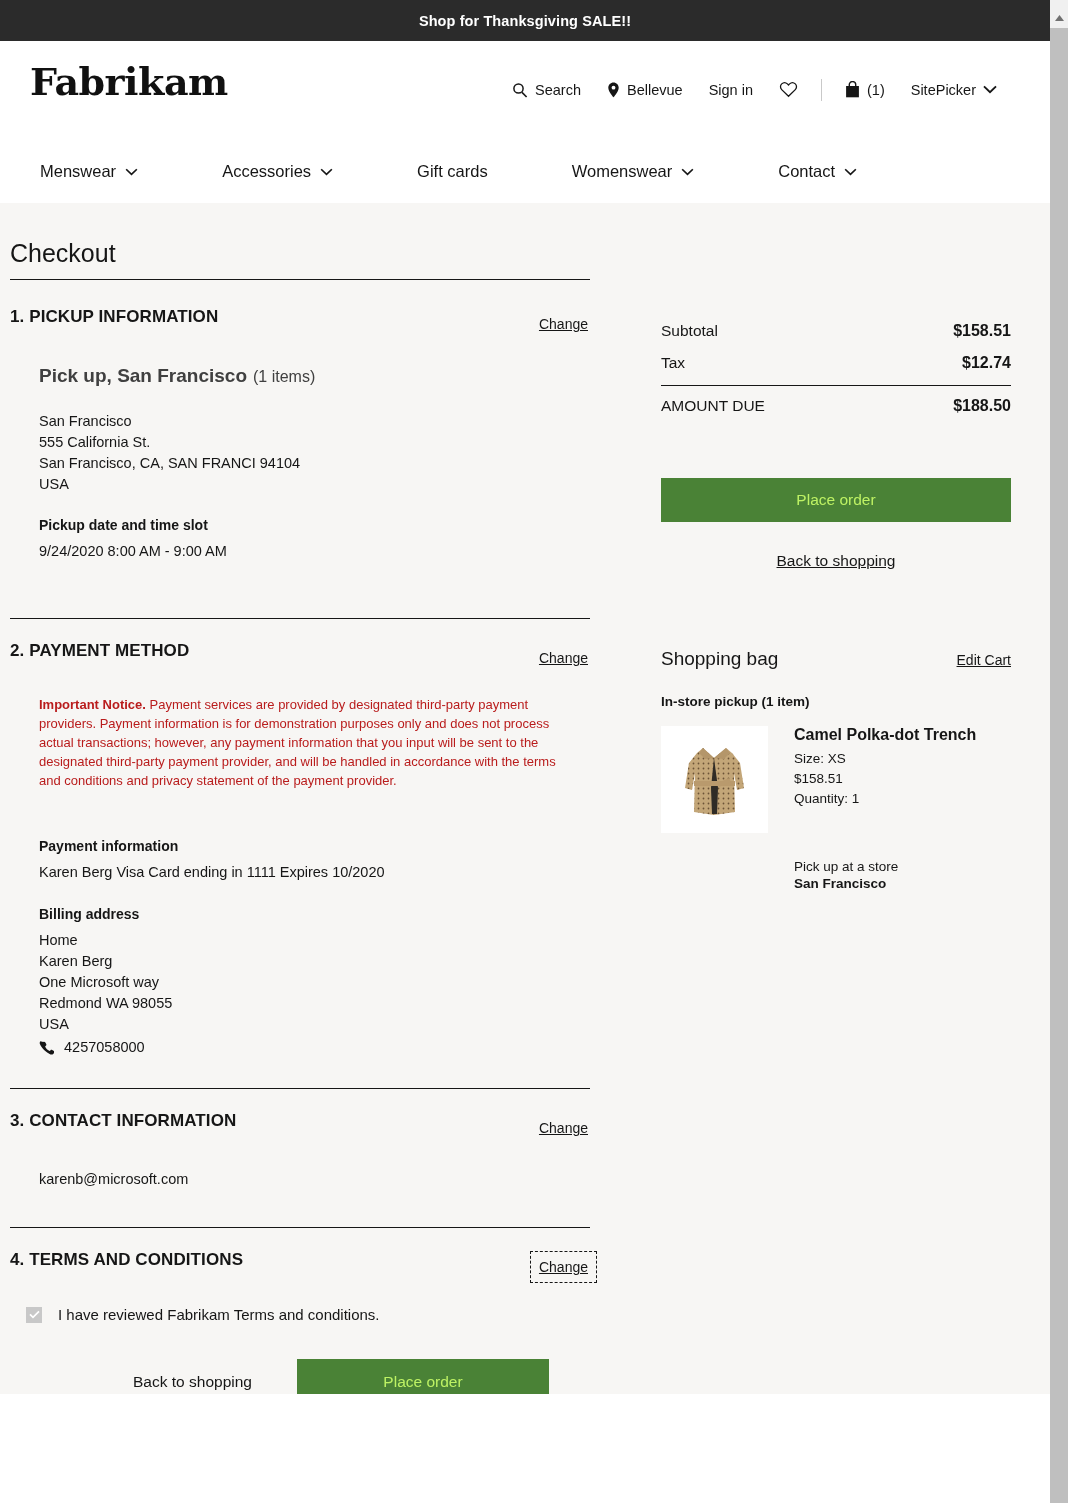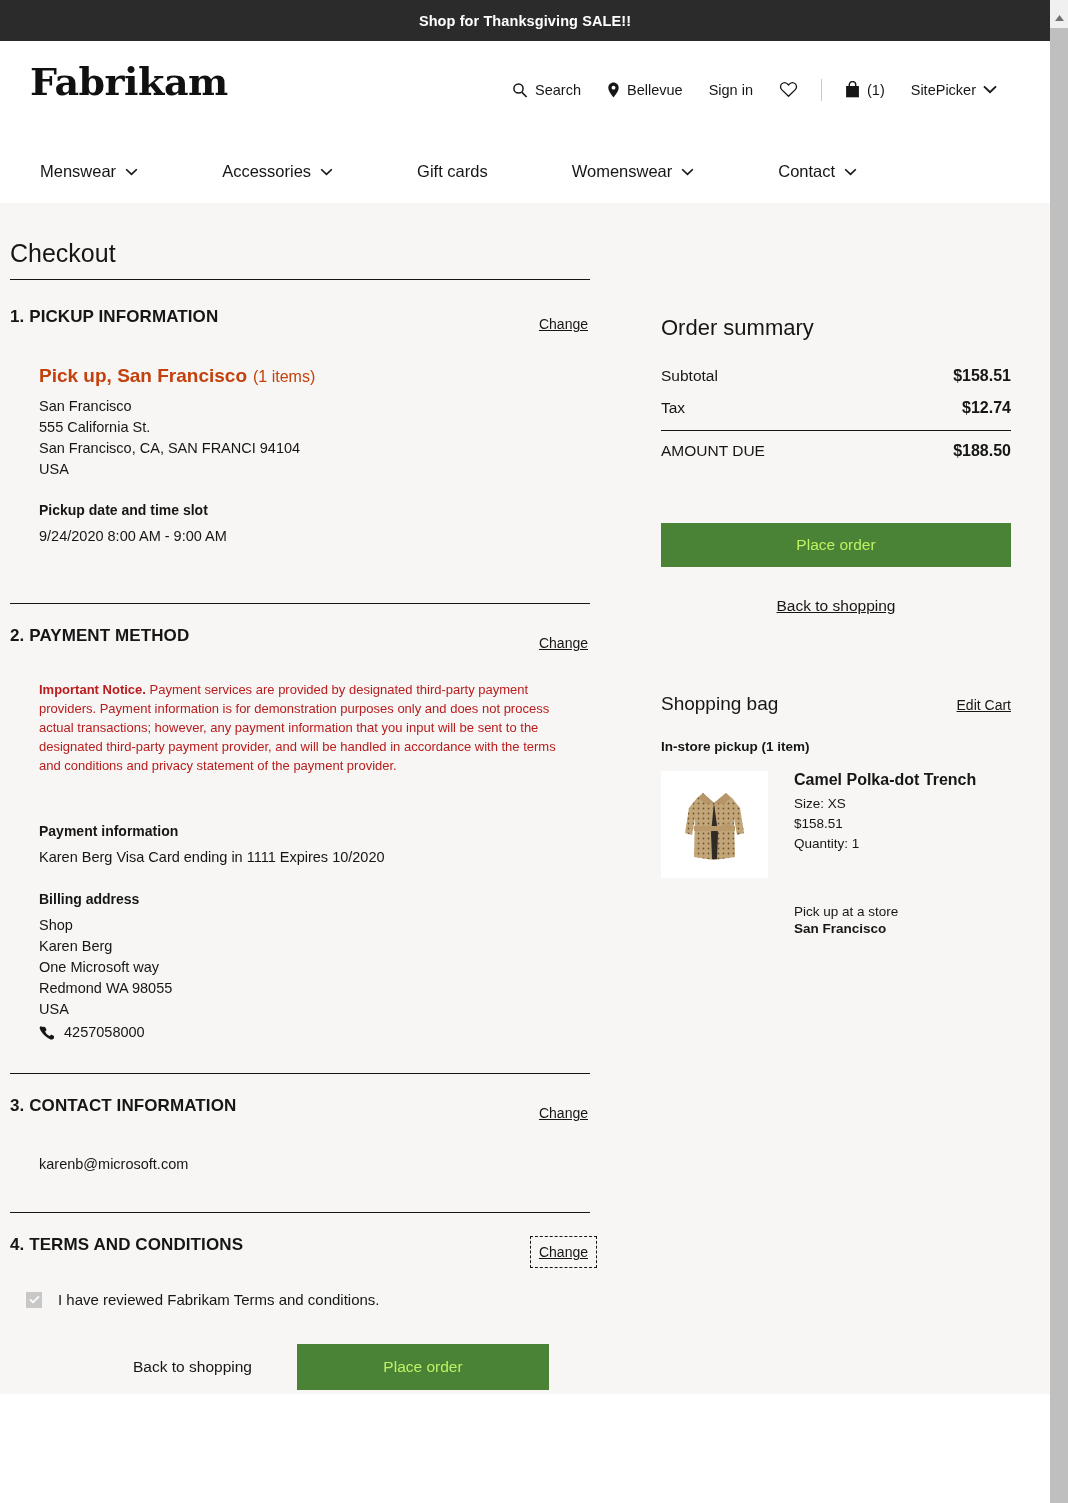--- a/index.html
+++ b/index.html
@@ -170,23 +170,23 @@
   }
   .body-line {
     font-size: 14.5px;
     color: #161616;
     line-height: 21px;
   }
 
   #pickup-heading {
     font-size: 19px;
     font-weight: bold;
-    color: #c2410c;
+    color: #404040;
     margin-top: 32px;
-    margin-bottom: 9px;
+    margin-bottom: 24px;
   }
   #pickup-heading .count {
     font-size: 16px;
     font-weight: normal;
     margin-left: 6px;
   }
 
   .notice {
     font-size: 13px;
     line-height: 19px;
@@ -478,21 +478,21 @@
         </div>
         <div class="section-body" style="margin-top:28px">
           <div class="notice">
             <b>Important Notice.</b>
             <span>Payment services are provided by designated third-party payment providers.  Payment information is for demonstration purposes only and does not process actual transactions; however, any payment information that you input will be sent to the designated third-party payment provider, and will be handled in accordance with the terms and conditions and privacy statement of the payment provider.</span>
           </div>
           <div class="sub-head" style="margin-top:48px">Payment information</div>
           <div class="body-line" style="margin-bottom:23px">Karen Berg   Visa   Card ending in 1111   Expires 10/2020</div>
           <div class="sub-head">Billing address</div>
           <div style="margin-bottom:2px">
-            <div class="body-line">Shop</div>
+            <div class="body-line">Home</div>
             <div class="body-line">Karen Berg</div>
             <div class="body-line">One Microsoft way</div>
             <div class="body-line">Redmond WA  98055</div>
             <div class="body-line">USA</div>
           </div>
           <div id="phone-line" class="body-line" style="margin-bottom:30px">
             <span class="ico">
               <svg width="15" height="15" viewBox="0 0 15 15">
                   <path d="M3.2 1.1c.6-.6 1.6-.5 2 .2l1 1.7c.3.6.2 1.3-.3 1.7l-.7.6c.1.9.9 2.2 1.7 3 .8.8 2.1 1.6 3 1.7l.6-.7c.4-.5 1.1-.6 1.7-.3l1.7 1c.7.4.8 1.4.2 2l-.9.9c-.7.7-1.8.9-2.7.5C8.3 12.4 6 10.9 4.1 9 2.2 7.1.7 4.8-.1 2.9c-.4-.9-.2-2 .5-2.7z" transform="translate(1,1)" fill="#161616"></path>
                 </svg>
@@ -532,21 +532,20 @@
       </div>
 
       <div id="bottom-actions">
         <button class="btn-link">Back to shopping</button>
         <button class="btn-green">Place order</button>
       </div>
     </div>
 
     <div id="right-col">
 
-      <div id="order-summary-title">Order summary</div>
 
       <div class="sum-row">
         <span>Subtotal</span>
         <span class="val">$158.51</span>
       </div>
       <div class="sum-row">
         <span>Tax</span>
         <span class="val">$12.74</span>
       </div>
       <div class="sum-rule"></div>

